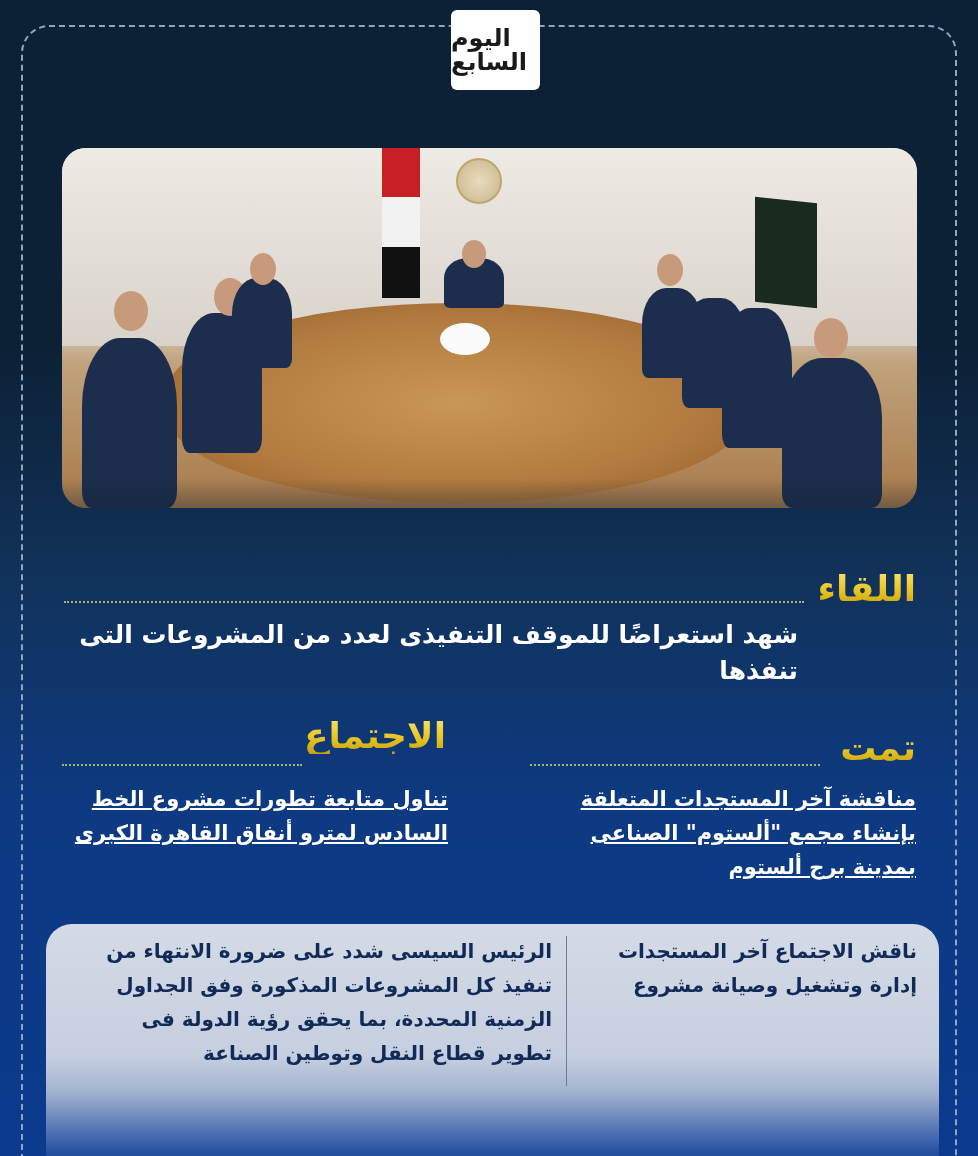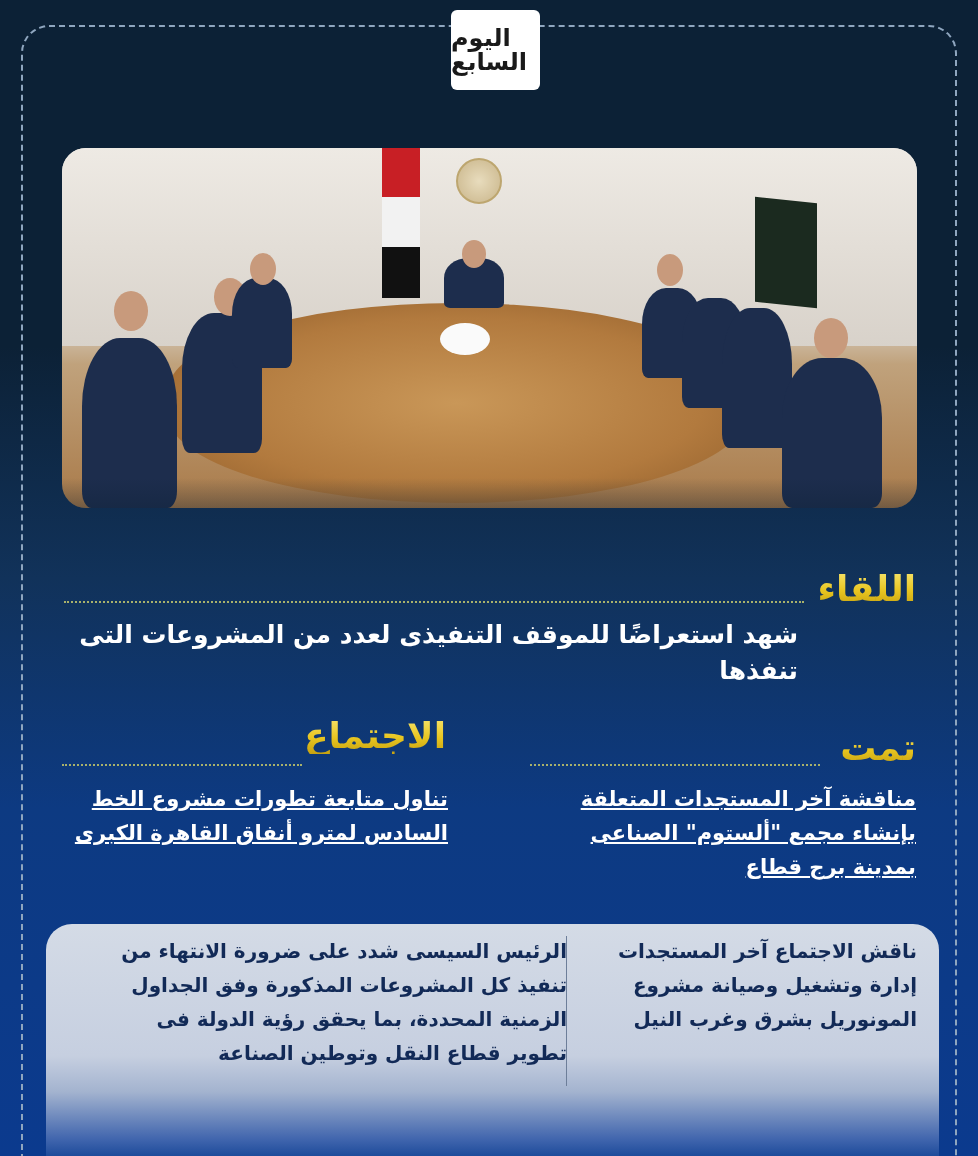--- a/index.html
+++ b/index.html
@@ -96,36 +96,35 @@
 <div class="dotline" style="left:64px;width:740px;top:601px;"></div>
 <div class="text-w lead" style="right:180px;top:617px;">
   <div>شهد استعراضًا للموقف التنفيذى لعدد من المشروعات التى تنفذها</div>
 </div>
 
 <div class="section-title" style="right:62px;top:730px;text-align:center;">تمت</div>
 <div class="dotline" style="left:530px;width:290px;top:764px;"></div>
 <div class="text-w mid" style="right:62px;top:782px;">
   <div>مناقشة آخر المستجدات المتعلقة</div>
   <div>بإنشاء مجمع "ألستوم" الصناعى</div>
-  <div>بمدينة برج قطاع</div>
+  <div>بمدينة برج ألستوم</div>
 </div>
 
 <div class="section-title" style="right:532px;top:718px;">الاجتماع</div>
 <div class="dotline" style="left:62px;width:240px;top:764px;"></div>
 <div class="text-w mid" style="right:530px;top:782px;">
   <div>تناول متابعة تطورات مشروع الخط</div>
   <div>السادس لمترو أنفاق القاهرة الكبرى</div>
 </div>
 
 <div class="card">
   <div class="col" style="right:22px;">
     <div>ناقش الاجتماع آخر المستجدات</div>
     <div>إدارة وتشغيل وصيانة مشروع</div>
-    <div>المونوريل بشرق وغرب النيل</div>
   </div>
   <div class="divider"></div>
-  <div class="col" style="right:372px;margin-left:24px;">
+  <div class="col" style="right:387px;margin-left:24px;">
     <div>الرئيس السيسى شدد على ضرورة الانتهاء من</div>
     <div>تنفيذ كل المشروعات المذكورة وفق الجداول</div>
     <div>الزمنية المحددة، بما يحقق رؤية الدولة فى</div>
     <div>تطوير قطاع النقل وتوطين الصناعة</div>
   </div>
 </div>
 
 </body></html>

